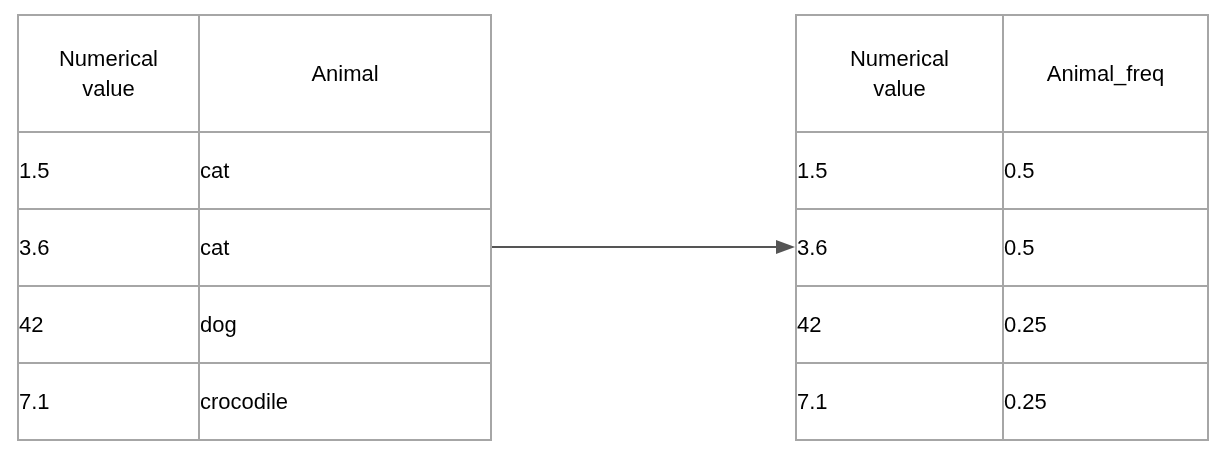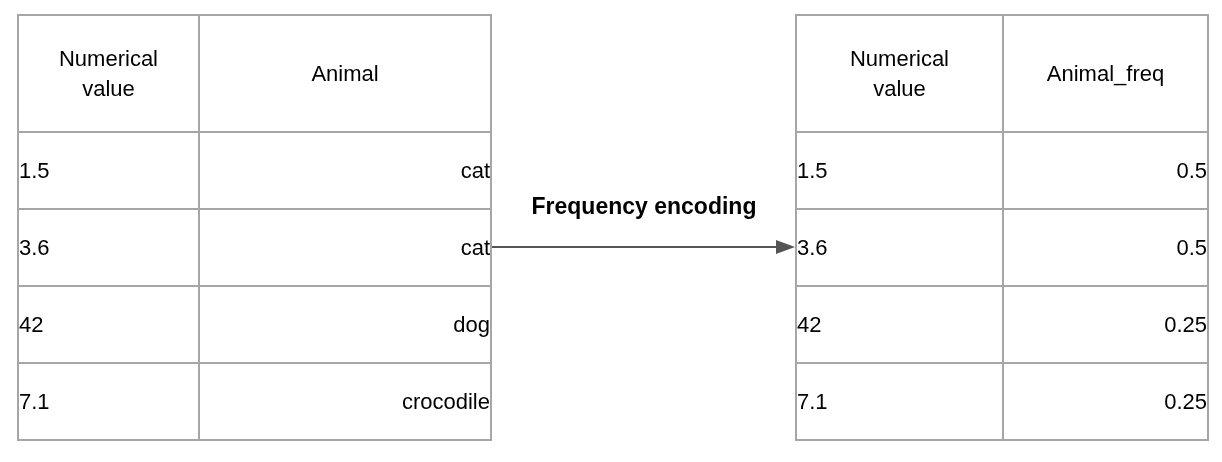--- a/index.html
+++ b/index.html
@@ -27,21 +27,21 @@
     overflow: hidden;
   }
   table.left-tbl { left: 17px; top: 14px; width: 473px; }
   table.right-tbl { left: 795px; top: 14px; width: 412px; }
   tr.hdr { height: 117px; }
   tr.row { height: 77px; }
   th.col-head { text-align: center; line-height: 1.35; }
   th.col-head .head-inner { display: inline-block; max-width: 137px; }
   th.col-head.wide .head-inner { max-width: 250px; }
   td.num { text-align: left; padding-bottom: 6px; }
-  td.txt { text-align: right; padding-left: 17px; padding-bottom: 6px; }
+  td.txt { text-align: left; padding-left: 17px; padding-bottom: 6px; }
   .arrow-label {
     position: absolute;
     left: 492px;
     top: 193px;
     width: 304px;
     text-align: center;
     font-size: 23px;
     font-weight: bold;
     color: #000000;
     white-space: nowrap;
@@ -82,21 +82,20 @@
         <td class="num">42</td>
         <td class="txt">dog</td>
       </tr>
       <tr class="row">
         <td class="num">7.1</td>
         <td class="txt">crocodile</td>
       </tr>
     </tbody>
   </table>
 
-  <div class="arrow-label">Frequency encoding</div>
   <div class="arrow-wrap">
     <svg width="304" height="20" viewBox="0 0 304 20" aria-hidden="true">
       <line x1="0" y1="10" x2="285" y2="10" stroke="currentColor" stroke-width="2"></line>
       <polygon points="284,3 303,10 284,17" fill="currentColor"></polygon>
     </svg>
   </div>
 
   <table class="tbl right-tbl">
     <colgroup>
         <col style="width:207px">

